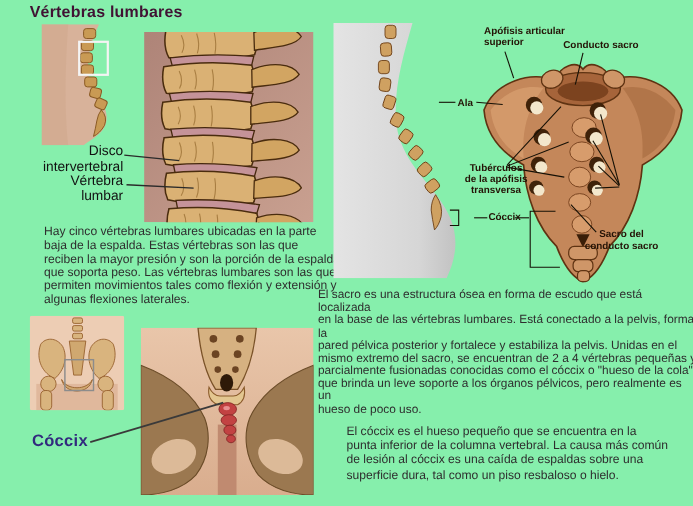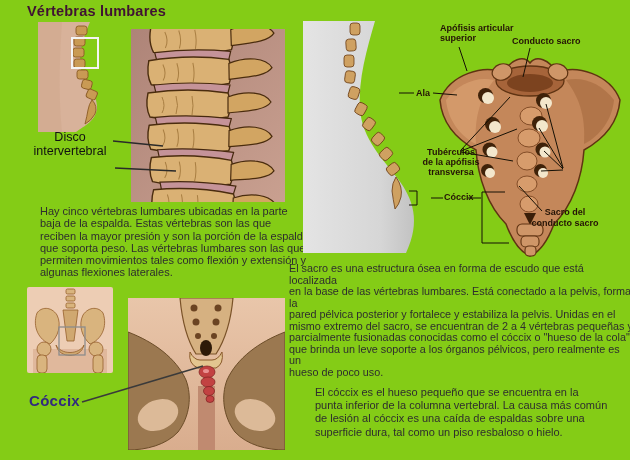--- a/index.html
+++ b/index.html
@@ -1,25 +1,25 @@
 <!DOCTYPE html>
 <html><head>
 <meta charset="utf-8">
 <style>
   * { margin:0; padding:0; box-sizing:border-box; }
   body { background:#fff; font-family:"Liberation Sans", sans-serif; }
-  .page { position:relative; width:630px; height:460px; background:#84cc16; overflow:hidden; }
+  .page { position:relative; width:630px; height:460px; background:#86efac; overflow:hidden; }
   .abs { position:absolute; }
   .pre { white-space:pre-line; }
   .heading { font-size:14.5px; font-weight:bold; color:#401233; letter-spacing:.2px; }
   .bodytext { color:#2e2e2e; }
   .p1 { font-size:11px; line-height:12.3px; }
   .p2 { font-size:10.8px; line-height:11.5px; }
   .p3 { font-size:11px; line-height:13.2px; }
-  .biglabel { font-size:12.5px; color:#111; text-align:center; line-height:13.5px; }
+  .biglabel { font-size:12.5px; color:#111; text-align:right; line-height:13.5px; }
   .anno { font-size:9px; font-weight:bold; color:#241306; line-height:10px; }
   .anno.c { text-align:center; }
   .coccix-main { font-size:15px; font-weight:bold; color:#322a7e; letter-spacing:.3px; }
   .illus { position:absolute; }
   svg { display:block; }
   .overlay { position:absolute; left:0; top:0; pointer-events:none; }
 </style>
 </head>
 <body>
 
@@ -69,20 +69,22 @@
         <use href="#vunit" transform="translate(-1,54)"></use>
         <use href="#vunit" transform="translate(0,87) rotate(1 60 20)"></use>
         <use href="#vunit" transform="translate(2,120) rotate(2 60 20)"></use>
         <use href="#vunit" transform="translate(4,153) rotate(3 60 20)"></use>
       </g>
     </svg>
   </div>
 
   <div class="abs biglabel pre" style="left:28px; top:131px; width:84px;">Disco
 intervertebral</div>
+  <div class="abs biglabel pre" style="left:42px; top:158px; width:70px;">Vértebra
+lumbar</div>
 
   <div class="abs bodytext p1 pre" style="left:40px; top:205px; width:286px;">Hay cinco vértebras lumbares ubicadas en la parte
 baja de la espalda. Estas vértebras son las que
 reciben la mayor presión y son la porción de la espalda
 que soporta peso. Las vértebras lumbares son las que
 permiten movimientos tales como flexión y extensión y
 algunas flexiones laterales.</div>
 
   <div class="illus" style="left:303px; top:21px;">
     <svg width="118" height="232" viewBox="0 0 118 232">

